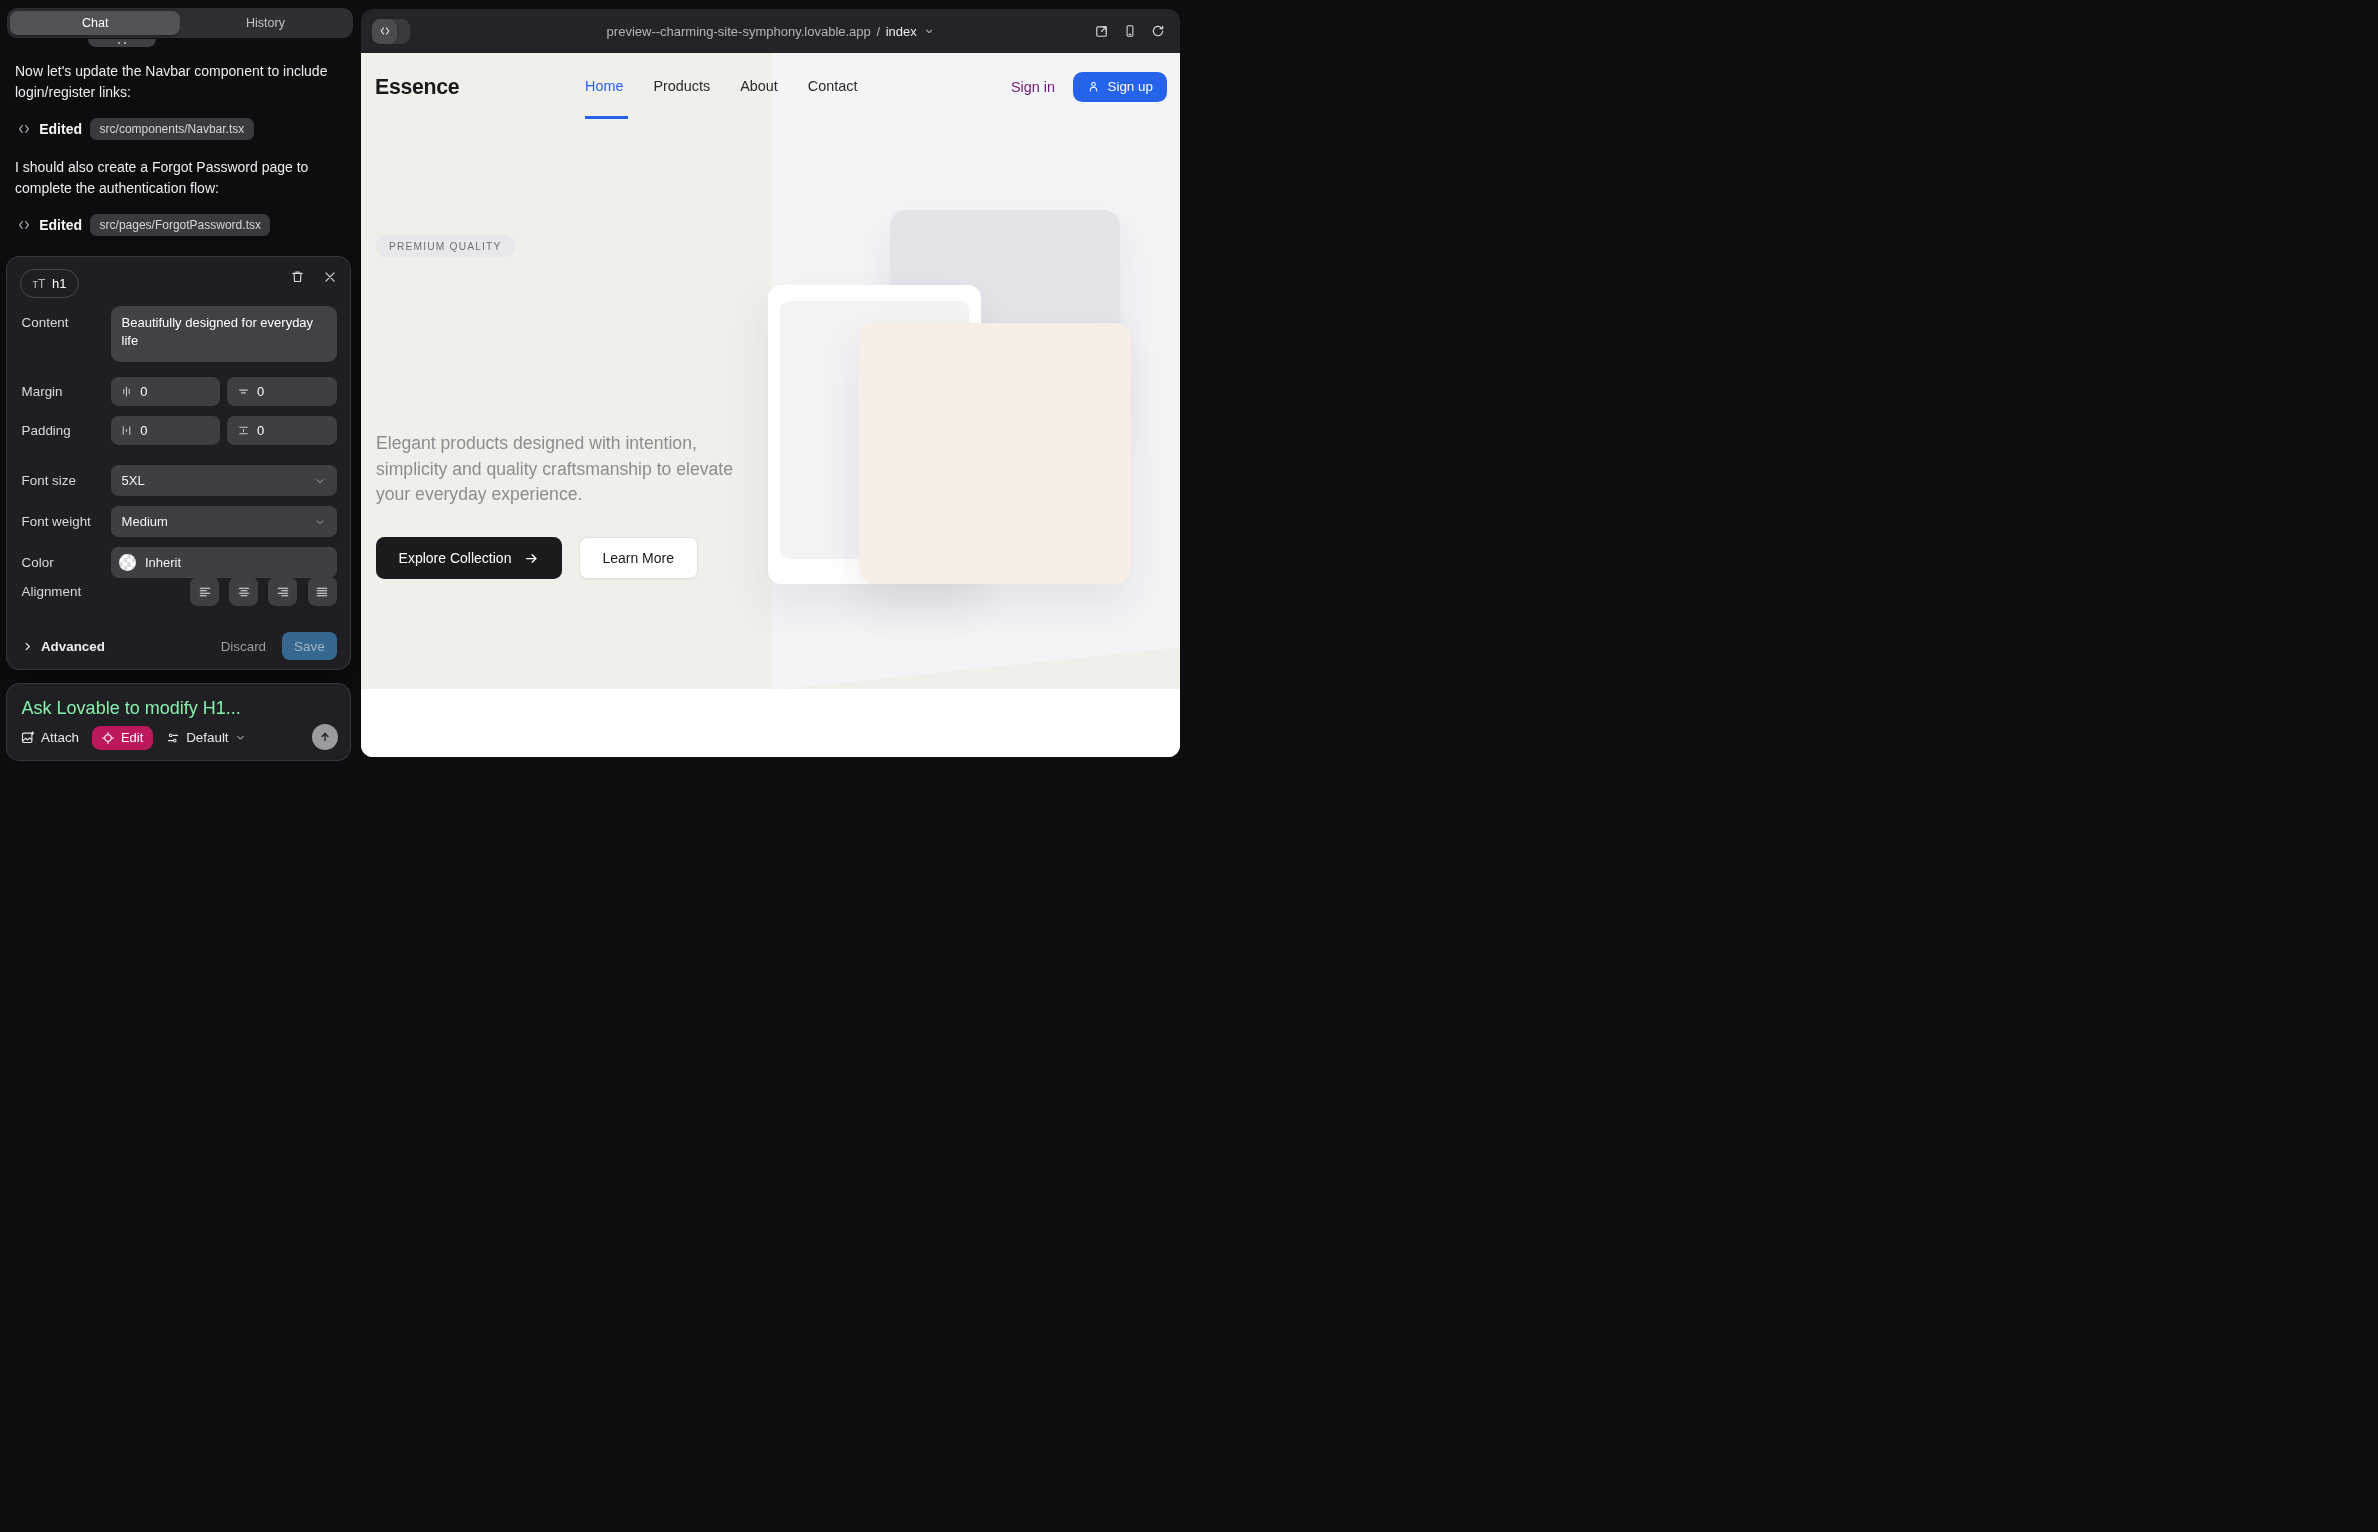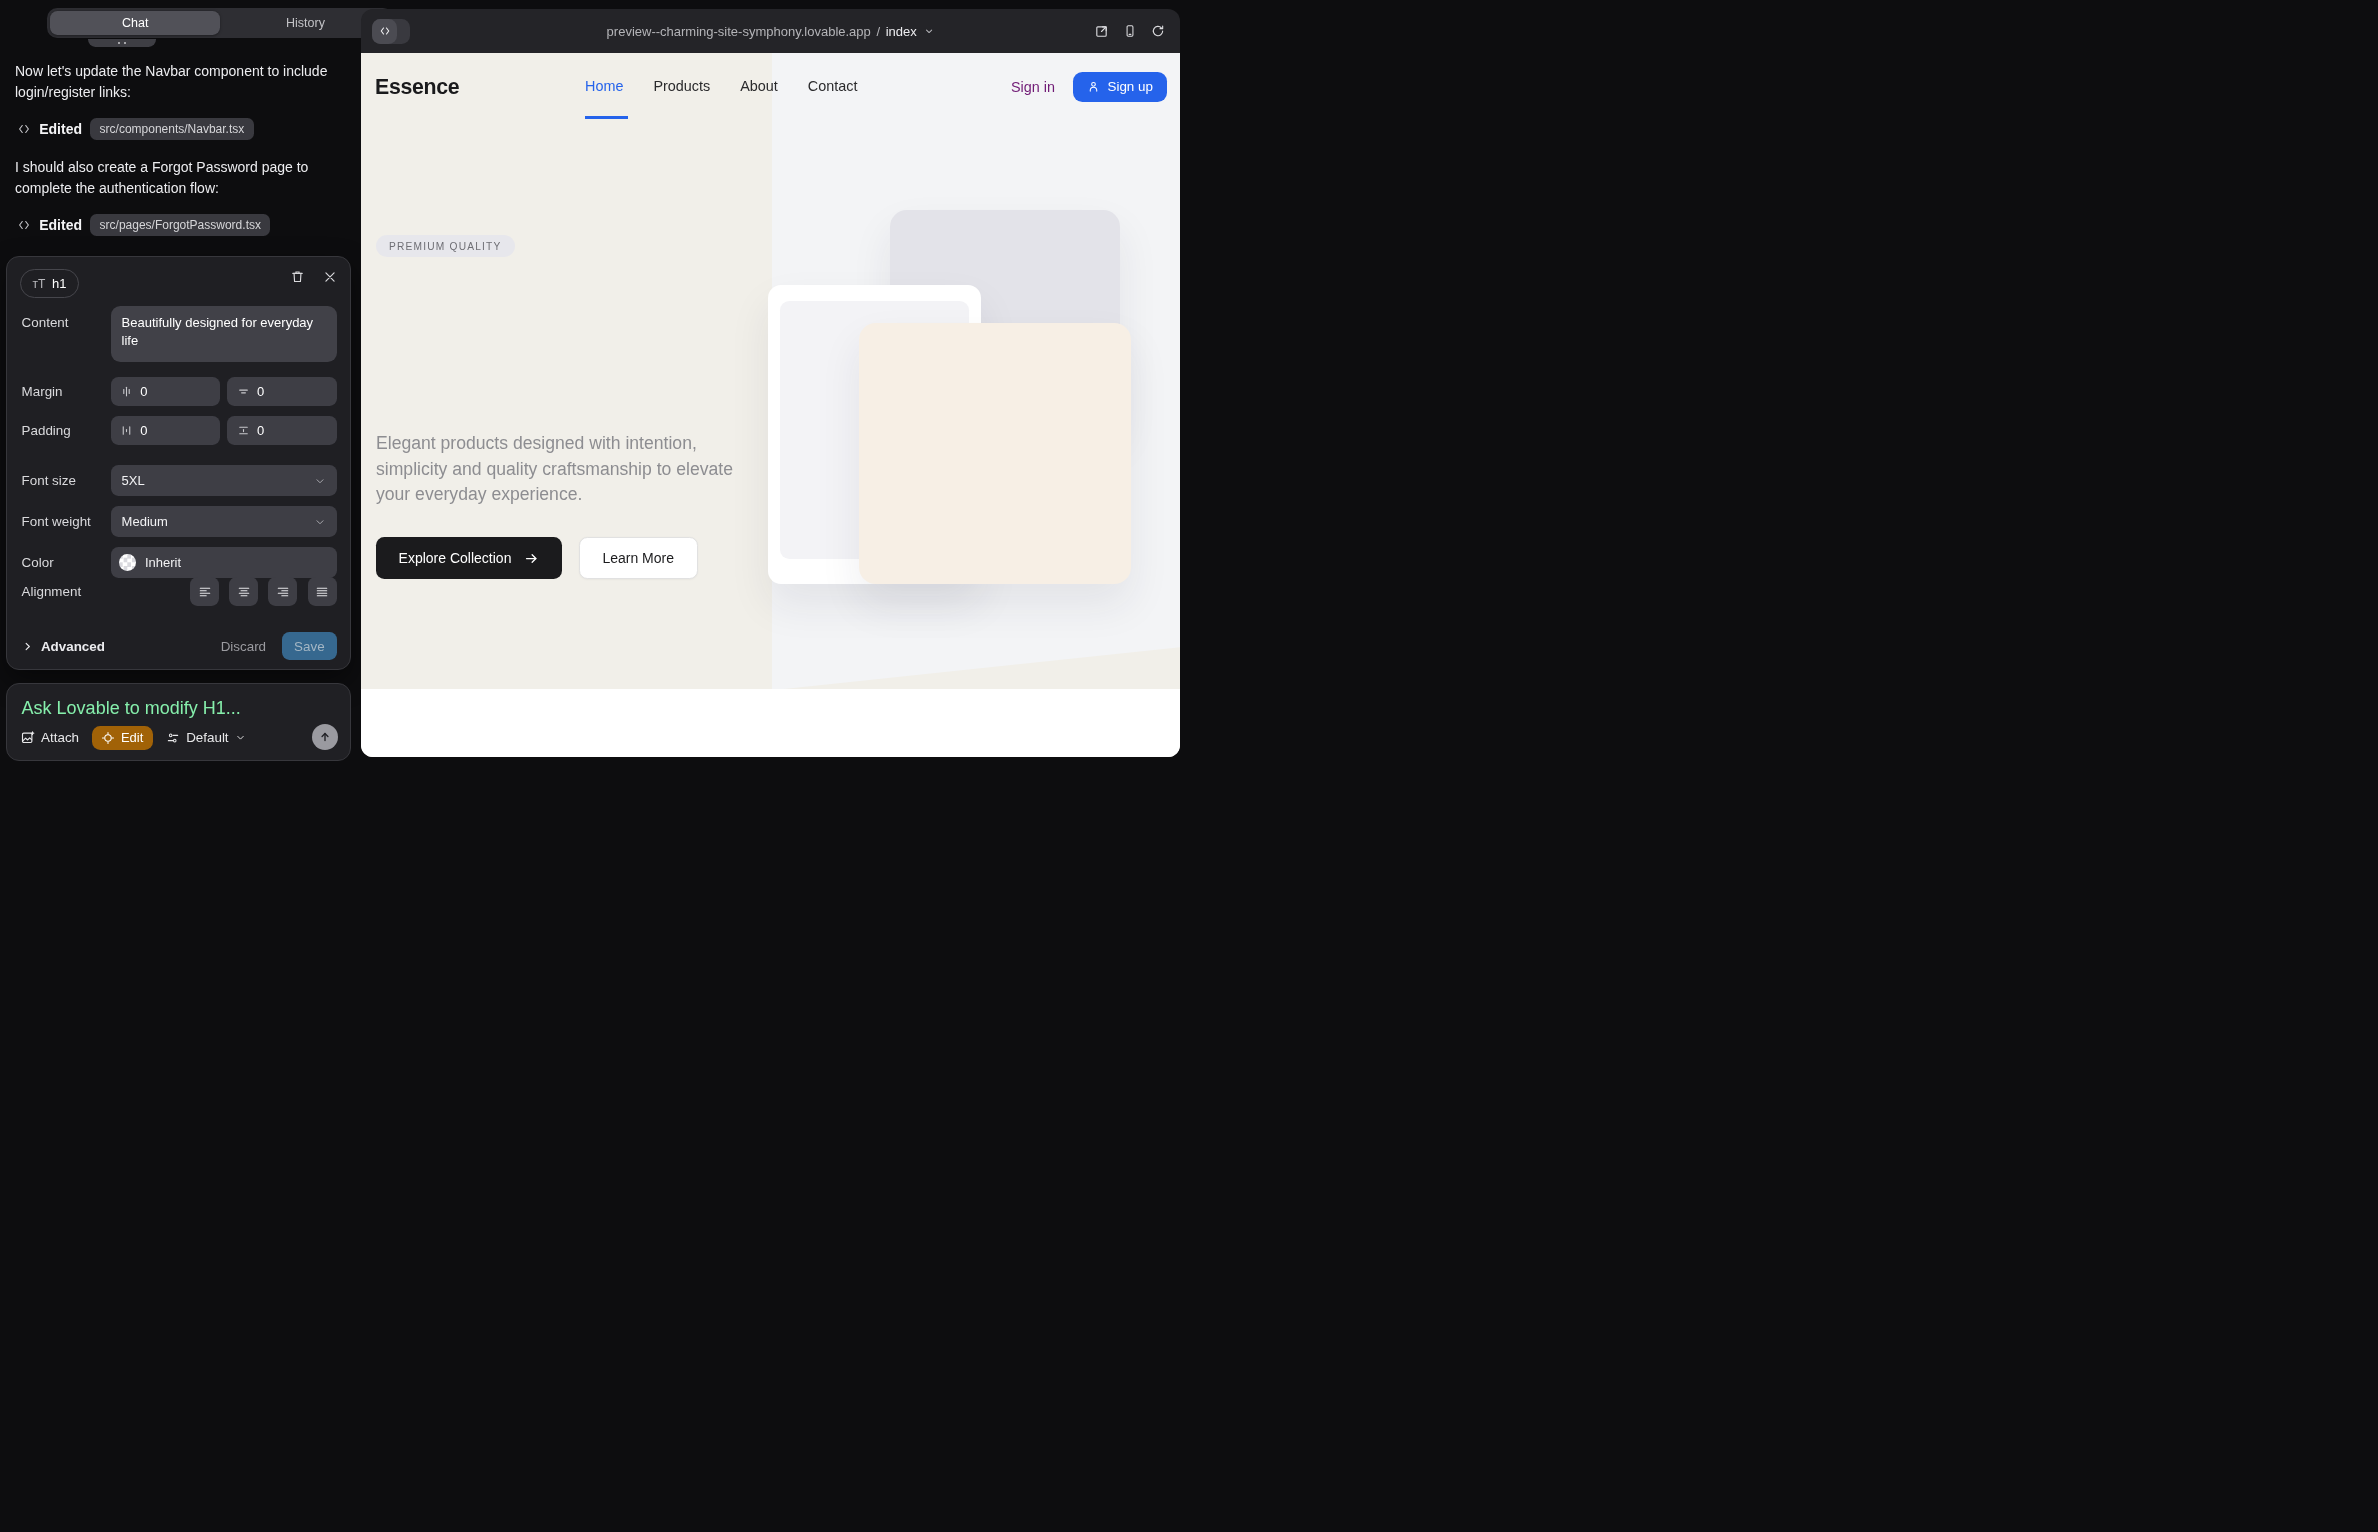--- a/index.html
+++ b/index.html
@@ -11,21 +11,21 @@
     overflow: hidden;
     color: #ededf0;
   }
   svg { display:block; }
 
   
   .chat-panel { position:absolute; left:0; top:0; width:361px; height:766px; }
 
   .tabbar {
     position:absolute; left:7.4px; top:8.3px; width:346px; height:30px;
-    background:#2e2e33; border-radius:10.2px; display:flex; align-items:center; padding:2.8px;margin-left:40px;
+    background:#2e2e33; border-radius:10.2px; display:flex; align-items:center; padding:2.8px;
   }
   .tab { flex:1; height:24px; display:flex; align-items:center; justify-content:center;
     font-size:12.5px; color:#c2c2c6; border-radius:7.4px; cursor:pointer; }
   .tab.active { background:#515158; color:#ffffff; box-shadow:0 0.9px 2.8px rgba(0,0,0,.35); }
 
   .clipped-badge { position:absolute; left:88px; top:39px; width:68px; height:8.3px;
     background:#3e3e44; border-radius:0 0 7.4px 7.4px; display:flex; align-items:center; justify-content:center; gap:3.7px;}
   .clipped-badge i { width:1.9px; height:1.9px; border-radius:50%; background:#c8c8cc; }
 
   .messages { position:absolute; left:15px; top:61px; width:334px; }
@@ -92,21 +92,21 @@
   .discard-btn { color:#9b9ba0; font-size:13.4px; cursor:pointer; }
   .save-btn { background:#36688f; color:#a4b6c4; font-size:13.4px; padding:6.5px 12px;
     border-radius:7.4px; border:none; cursor:pointer; }
 
   
   .composer { position:absolute; left:5.6px; top:683px; width:345px; height:78px;
     background:#202024; border:0.9px solid #37373c; border-radius:13px; }
   .composer-input { position:absolute; left:15px; top:14px; right:15px; color:#86efac; font-size:18px; }
   .composer-controls { position:absolute; left:13px; bottom:10.2px; display:flex; align-items:center; gap:13px; }
   .ctrl-item { display:flex; align-items:center; gap:6.5px; color:#e8e8ea; font-size:13.4px; cursor:pointer; }
-  .edit-pill { display:flex; align-items:center; gap:5.6px; background:#a16207; color:#fff;
+  .edit-pill { display:flex; align-items:center; gap:5.6px; background:#be185d; color:#fff;
     font-size:13px; padding:4.6px 9.3px; border-radius:8.3px; cursor:pointer; }
   .send-btn { position:absolute; right:12px; bottom:10.2px; width:26px; height:26px; border-radius:50%;
     background:#9a9aa0; display:flex; align-items:center; justify-content:center; color:#232327; cursor:pointer; }
 
   
   .browser { position:absolute; left:361px; top:9.3px; width:819px; height:748px;
     background:#242428; border-radius:12px; }
   .browser-header { position:absolute; left:0; top:0; right:0; height:44px; display:flex; align-items:center; }
   .code-toggle { position:absolute; left:11px; top:9.3px; width:38px; height:25px;
     background:#39393f; border-radius:8.3px; cursor:pointer; }

